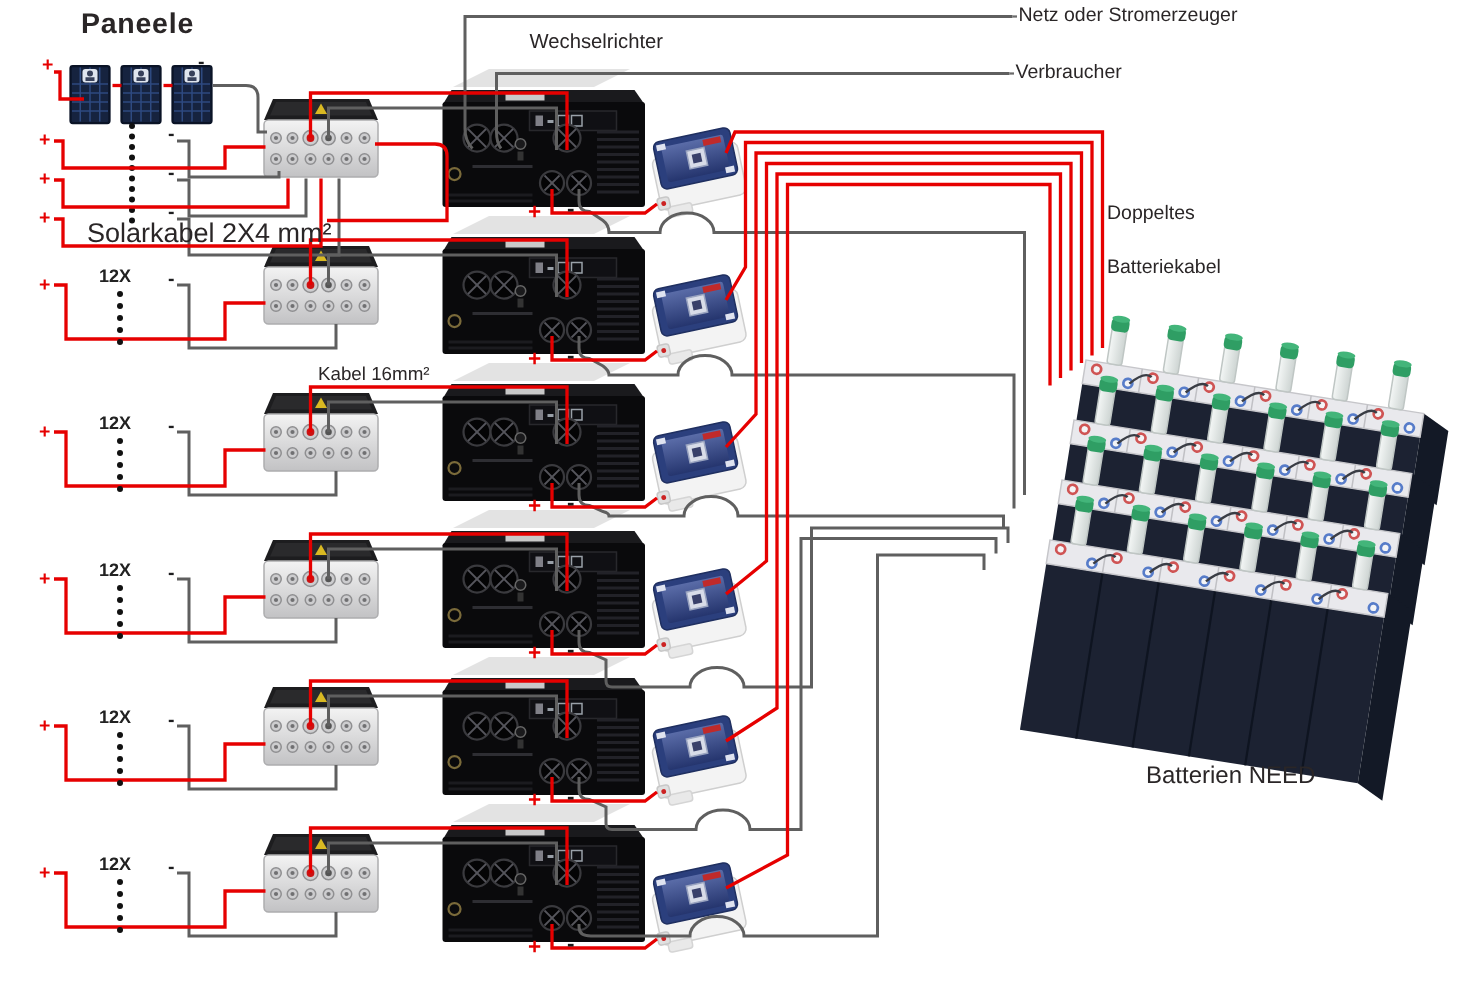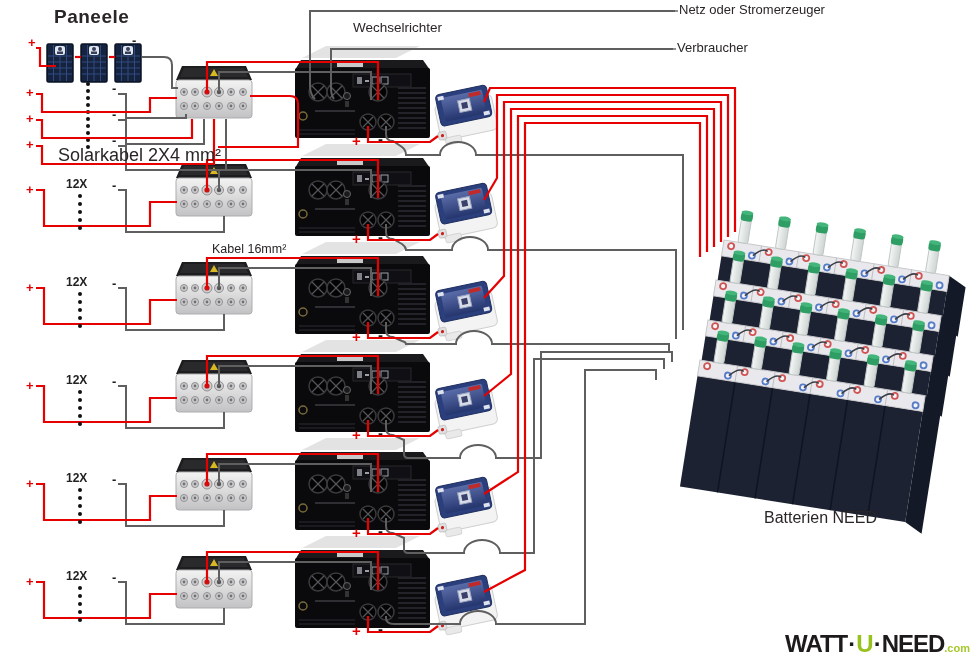--- a/index.html
+++ b/index.html
@@ -427,17 +427,18 @@
     <text x="378" y="634" class="t-invminus">-</text>
   </g>
 </svg>
 
 <div class="lbl lbl-paneele">Paneele</div>
 <div class="lbl lbl-wechselrichter">Wechselrichter</div>
 <div class="lbl lbl-netz">Netz oder Stromerzeuger</div>
 <div class="lbl lbl-verbraucher">Verbraucher</div>
 <div class="lbl lbl-solarkabel">Solarkabel 2X4 mm²</div>
 <div class="lbl lbl-kabel16">Kabel 16mm²</div>
+<div class="lbl lbl-doppeltes"><span>Doppeltes</span><br>
+<span>Batteriekabel</span></div>
 <div class="lbl lbl-batterien">Batterien NEED</div>
 
-<div class="logo"><span>WATT</span><span class="ldot">·</span><span class="lu">U</span><span class="ldot">·</span><span>NEED</span><span class="ltld">.com</span></div>
 
 </div>
 
 </body></html>

